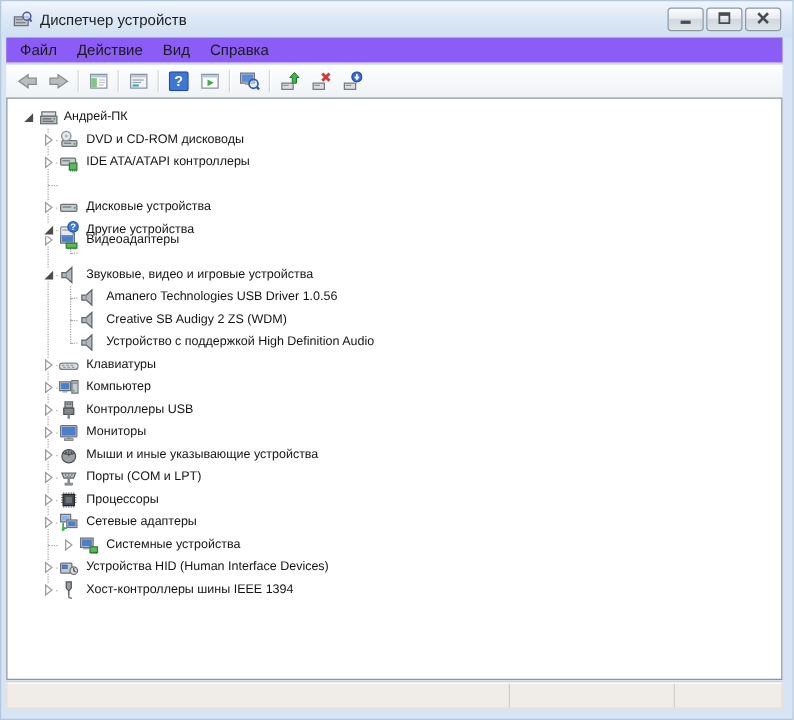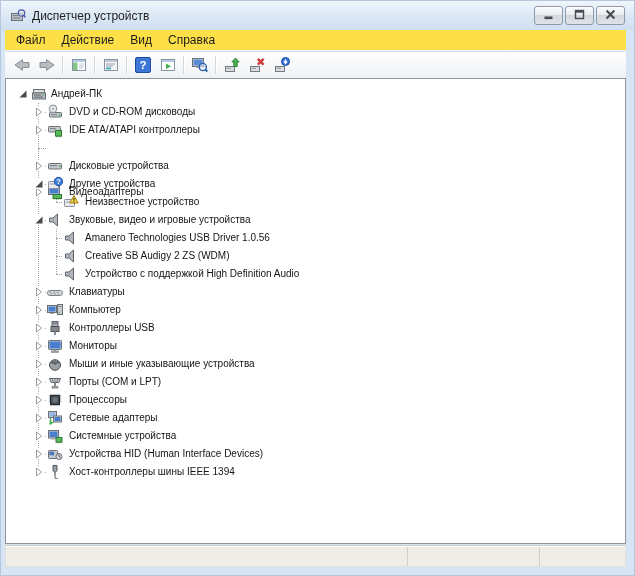--- a/index.html
+++ b/index.html
@@ -15,21 +15,21 @@
     display:flex;align-items:center;padding-left:9px;box-sizing:border-box;}
   .title-icon{width:16px;height:16px;margin-right:6px;flex:0 0 auto;}
   .title-text{font-size:12px;color:#1e1e1e;}
   .win-controls{position:absolute;top:5px;right:9px;display:flex;gap:2px;}
   .win-btn{width:29px;height:19px;box-sizing:border-box;border:1px solid #8e9aa7;border-radius:3px;
     background:linear-gradient(#fcfdfe,#e8ecf0 45%,#d2d8df 50%,#e0e4e9);
     box-shadow:inset 0 1px 0 rgba(255,255,255,.85);
     display:flex;align-items:center;justify-content:center;padding:0;}
   
   .menubar{position:absolute;top:29px;left:4px;right:8px;height:21px;
-    background:#fde047;display:flex;align-items:center;padding-left:3px;box-sizing:border-box;
+    background:#8b5cf6;display:flex;align-items:center;padding-left:3px;box-sizing:border-box;
     border-bottom:1px solid #eceef0;}
   .menu-item{padding:3px 8px;cursor:default;}
   
   .toolbar{position:absolute;top:51px;left:4px;right:8px;height:26px;
     background:linear-gradient(#fefefe,#eff2f5);
     display:flex;align-items:center;padding-left:4px;box-sizing:border-box;}
   .tb-btn{width:25px;height:22px;display:flex;align-items:center;justify-content:center;
     background:transparent;border:0;padding:0;}
   .tb-sep{width:1px;height:18px;background:#d5d8db;box-shadow:1px 0 0 #fff;margin:0 3px;flex:0 0 auto;}
   .tb-btn svg{display:block;}
@@ -309,32 +309,20 @@
         <span class="tree-icon" style="left: 41px;">
           <svg width="16" height="16" viewBox="0 0 16 16">
             <rect x="1.5" y="5.5" width="10" height="7" rx="0.8" fill="#e7e9ec" stroke="#8a9097"></rect>
             <rect x="3" y="7.5" width="5" height="1" fill="#9aa1a8"></rect>
             <circle cx="11.5" cy="5.5" r="4.2" fill="#3d7bd7" stroke="#2257a8"></circle>
             <text x="11.5" y="8.4" text-anchor="middle" font-size="7.5" font-weight="bold" fill="#fff" font-family="Liberation Sans, sans-serif">?</text>
           </svg>
         </span>
         <span class="tree-label" style="left: 61px;">Другие устройства</span>
       </div>
-      <div class="tree-row" style="top: 114px;">
-        <span class="tree-icon" style="left: 57px;">
-          <svg width="16" height="16" viewBox="0 0 16 16">
-            <rect x="1.5" y="5.5" width="10" height="7" rx="0.8" fill="#e7e9ec" stroke="#8a9097"></rect>
-            <rect x="3" y="7.5" width="5" height="1" fill="#9aa1a8"></rect>
-            <path d="M11 1.5 L15.3 9 H6.7 Z" fill="#f5cf3f" stroke="#a8831a"></path>
-            <rect x="10.45" y="3.8" width="1.1" height="2.8" fill="#3a3a3a"></rect>
-            <rect x="10.45" y="7.3" width="1.1" height="1.1" fill="#3a3a3a"></rect>
-          </svg>
-        </span>
-        <span class="tree-label" style="left: 77px;">Неизвестное устройство</span>
-      </div>
       <div class="tree-row" style="top: 132px;">
         <span class="tri" style="left: 28px;">
           <svg width="10" height="10" viewBox="0 0 10 10">
             <path d="M8.5 1.5 V8.5 H1.5 Z" fill="#4b4b4b"></path>
           </svg>
         </span>
         <span class="tree-icon" style="left: 41px;">
           <svg width="16" height="16" viewBox="0 0 16 16">
             <path d="M2.5 6 H6 L10.5 2 V14 L6 10 H2.5 Z" fill="#b4b9be" stroke="#5f646a"></path>
             <path d="M6 6 V10" stroke="#8a9097"></path>
@@ -497,21 +485,21 @@
             <rect x="1.5" y="1.5" width="8" height="6" fill="#cdd2d7" stroke="#6b7075"></rect>
             <rect x="2.5" y="2.5" width="6" height="4" fill="#8fb4e8"></rect>
             <rect x="6.5" y="6" width="8" height="6" fill="#cdd2d7" stroke="#6b7075"></rect>
             <rect x="7.5" y="7" width="6" height="4" fill="#4a7fd0"></rect>
             <path d="M3.5 8 v4.5 h3" stroke="#3fae49" fill="none" stroke-width="1.4"></path>
             <circle cx="3.5" cy="13.5" r="1.2" fill="#3fae49"></circle>
           </svg>
         </span>
         <span class="tree-label" style="left: 61px;">Сетевые адаптеры</span>
       </div>
-      <div class="tree-row" style="top: 348px;">
+      <div class="tree-row" style="top: 348px; margin-left: 16px;">
         <span class="tri" style="left: 28px;">
           <svg width="10" height="10" viewBox="0 0 10 10">
             <path d="M2.5 1 L7.5 5 L2.5 9 Z" fill="#fff" stroke="#9b9b9b"></path>
           </svg>
         </span>
         <span class="tree-icon" style="left: 41px;">
           <svg width="16" height="16" viewBox="0 0 16 16">
             <rect x="1.5" y="2.5" width="10" height="7.5" fill="#cdd2d7" stroke="#6b7075"></rect>
             <rect x="2.5" y="3.5" width="8" height="5.5" fill="#4a7fd0"></rect>
             <rect x="3.5" y="10.5" width="5" height="1" fill="#9aa0a6"></rect>

